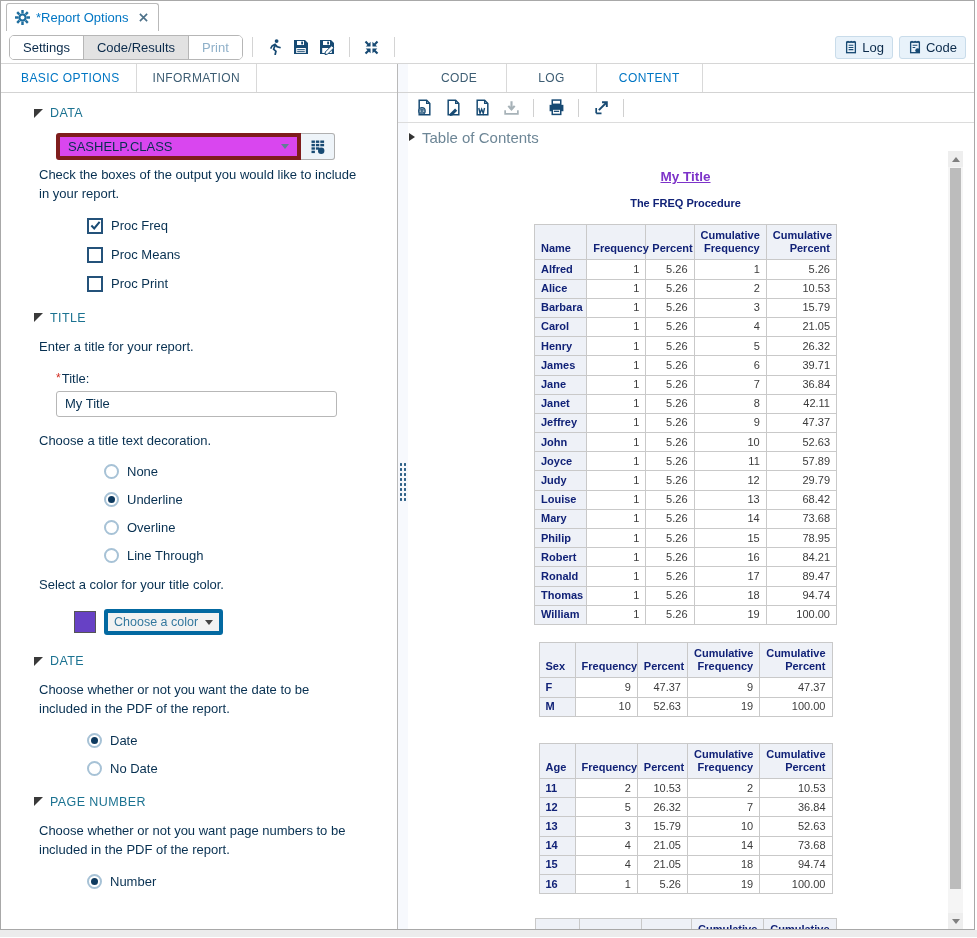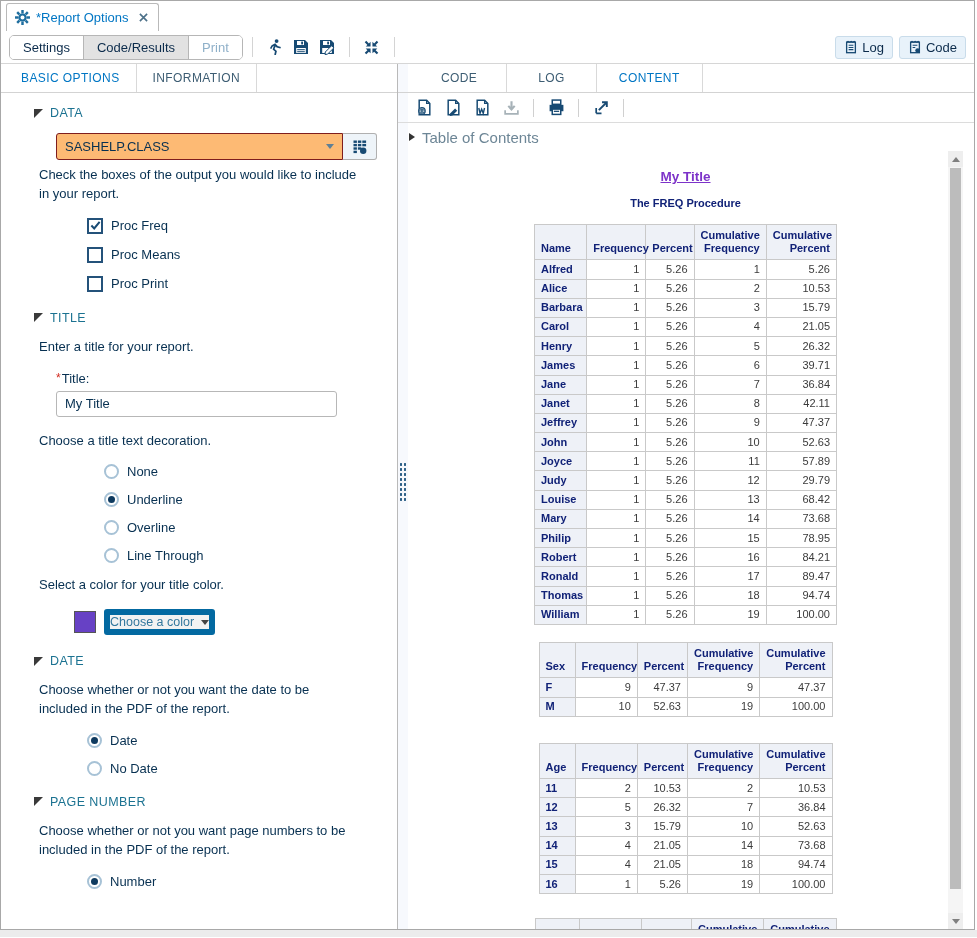--- a/index.html
+++ b/index.html
@@ -47,31 +47,31 @@
   .opt-list.indented { margin-left:37px; }
   .opt-row { display:flex; align-items:flex-start; margin-bottom:13px; cursor:pointer;padding-left:48px; }
   .opt-label { font-size:13px; color:#073051; margin-left:8px; }
   .cb { width:16px; height:16px; border:2px solid #24527a; background:#fff; display:flex; align-items:center; justify-content:center; flex:none; }
   .cb svg { visibility:hidden; }
   .opt-row.on .cb svg { visibility:visible; }
   .radio { width:15px; height:15px; border-radius:50%; border:2px solid #a7c2d6; background:#fff; position:relative; flex:none; }
   .opt-row.on .radio::after { content:''; position:absolute; inset:2px; border-radius:50%; background:#0e3a5f; }
 
   .data-row { display:flex; margin:0 0 6px 37px; }
-  .dd-select { width:287px; height:27px; border:1px solid #7f1d1d; border-radius:3px 0 0 3px; background:#fdba74; display:flex; align-items:center; padding:0 8px; cursor:pointer; }
+  .dd-select { width:245px; height:27px; border:4px solid #7f1d1d; border-radius:3px 0 0 3px; background:#d946ef; display:flex; align-items:center; padding:0 8px; cursor:pointer; }
   .dd-select .dd-value { font-size:13px; color:#073051; flex:1; }
   .caret-down { width:0; height:0; border-left:4px solid transparent; border-right:4px solid transparent; border-top:5px solid #5f7f95; }
   .tbl-btn { width:34px; height:27px; border:1px solid #b0b0b0; border-left:none; border-radius:0 3px 3px 0; background:#eef4f9; display:flex; align-items:center; justify-content:center; cursor:pointer; }
 
   .field-label-row { margin:0 0 5px 37px; font-size:13px; color:#073051; }
   .req { color:#d22b1f; font-size:12px; vertical-align:top; margin-right:1px; }
   .title-input { display:block; margin-left:37px; width:281px; height:26px; border:1px solid #b7b7b7; border-radius:3px; font-size:13px; color:#073051; padding:0 8px; font-family:inherit; margin-bottom:15px; }
   .color-row { display:flex; align-items:center; gap:8px; margin:0 0 6px 55px; }
   .swatch { width:22px; height:22px; border:1px solid #555; }
-  .color-btn { display:flex; align-items:center; gap:7px; height:26px; padding:0 0; background:#f2f2f2; border:6px solid #0369a1; border-radius:3px; cursor:pointer; font-family:inherit; }
+  .color-btn { display:flex; align-items:center; gap:7px; height:26px; padding:0 6px; background:#f2f2f2; border:4px solid #0369a1; border-radius:3px; cursor:pointer; font-family:inherit; }
   .color-btn span { font-size:12.5px; color:#34789e; }
   .color-btn .caret-down { border-top-color:#444; }
 
   
   .grip { position:absolute; left:399px; top:462px; width:8px; height:40px; z-index:5;
           background-image:radial-gradient(circle, #2c5f86 1.1px, transparent 1.3px); background-size:4px 5px; cursor:col-resize; }
 
   
   .res-toolbar { height:30px; flex:none; display:flex; align-items:center; gap:5px; padding-left:14px; border-bottom:1px solid #dcdcdc; }
   .res-toolbar .icon-btn { width:24px; }

